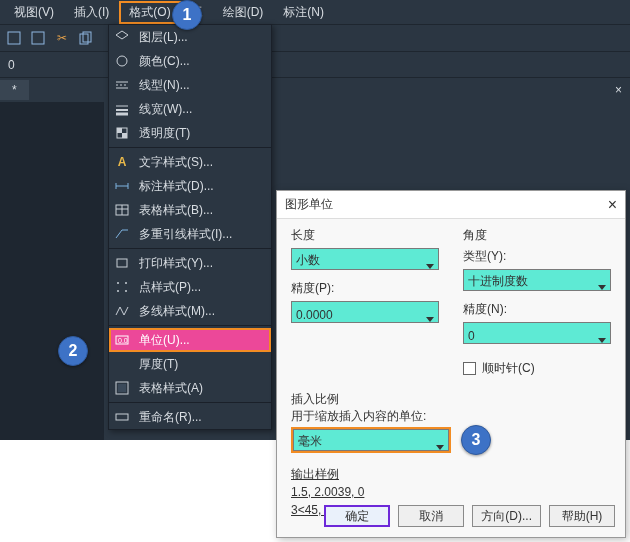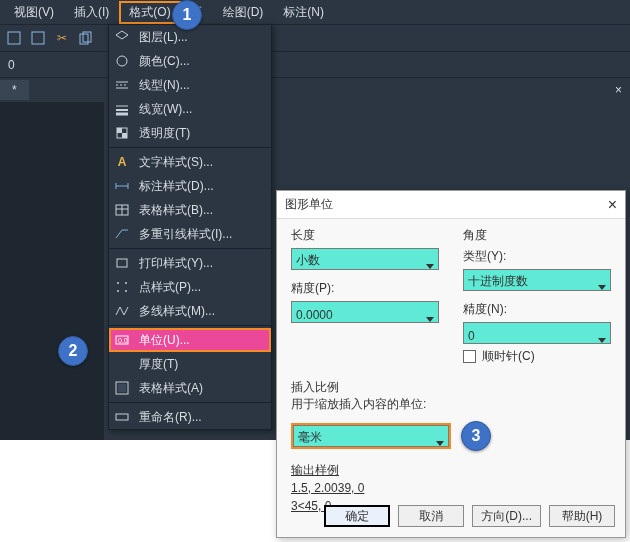--- a/index.html
+++ b/index.html
@@ -72,37 +72,37 @@
   .dlg-body { padding: 8px 14px 6px 14px; }
   .cols { display:flex; gap:24px; }
   .col { flex:1; }
   .lbl { margin-bottom: 4px; }
   .sel {
     width: 100%; height: 22px; background: #5eead4; border:1px solid #7a7a7a;
     display:flex; align-items:flex-end; padding:0 4px; justify-content:space-between;
   }
   .sel .caret { width:0;height:0;border-left:4px solid transparent;border-right:4px solid transparent;border-top:5px solid #333; }
   .spacer { height: 10px; }
-  .checkbox { display:flex; align-items:center; gap:6px; margin-top:4px; }
+  .checkbox { display:flex; align-items:center; gap:6px; margin-top:16px; }
   .checkbox .box { width:13px; height:13px; border:1px solid #666; background:#fff; }
   .section-title { margin-top: 14px; }
   .hl-select { border: 2px solid #f28c23; }
   .hl-select .sel { border:1px solid #7a7a7a; }
-  .insert-row { display:flex; align-items:center; gap:10px; margin-top:8px; }
+  .insert-row { display:flex; align-items:center; gap:10px; margin-top:0; }
   .insert-row .sel-wrap { width: 160px; }
   .output { margin-top: 10px; line-height: 1.5; text-decoration: underline; }
   .dlg-buttons {
     position:absolute; left:0; right:0; bottom:0; padding:6px 10px 10px 0;
     display:flex; justify-content:flex-end; gap:8px;
   }
   .btn {
     min-width: 66px; height: 22px; border:1px solid #8a8a8a; background:#efefef;
     display:flex; align-items:center; justify-content:center; padding:0 8px; cursor:default;
   }
-  .btn.primary { border:2px solid #000000; background:#eaf1fb; }
+  .btn.primary { border:2px solid #6d28d9; background:#eaf1fb; }
 
 </style>
 </head>
 <body>
 
 <div class="app">
   <div class="menubar">
     <div class="menubar-item">视图(V)</div>
     <div class="menubar-item">插入(I)</div>
     <div class="menubar-item hl">格式(O)</div>

